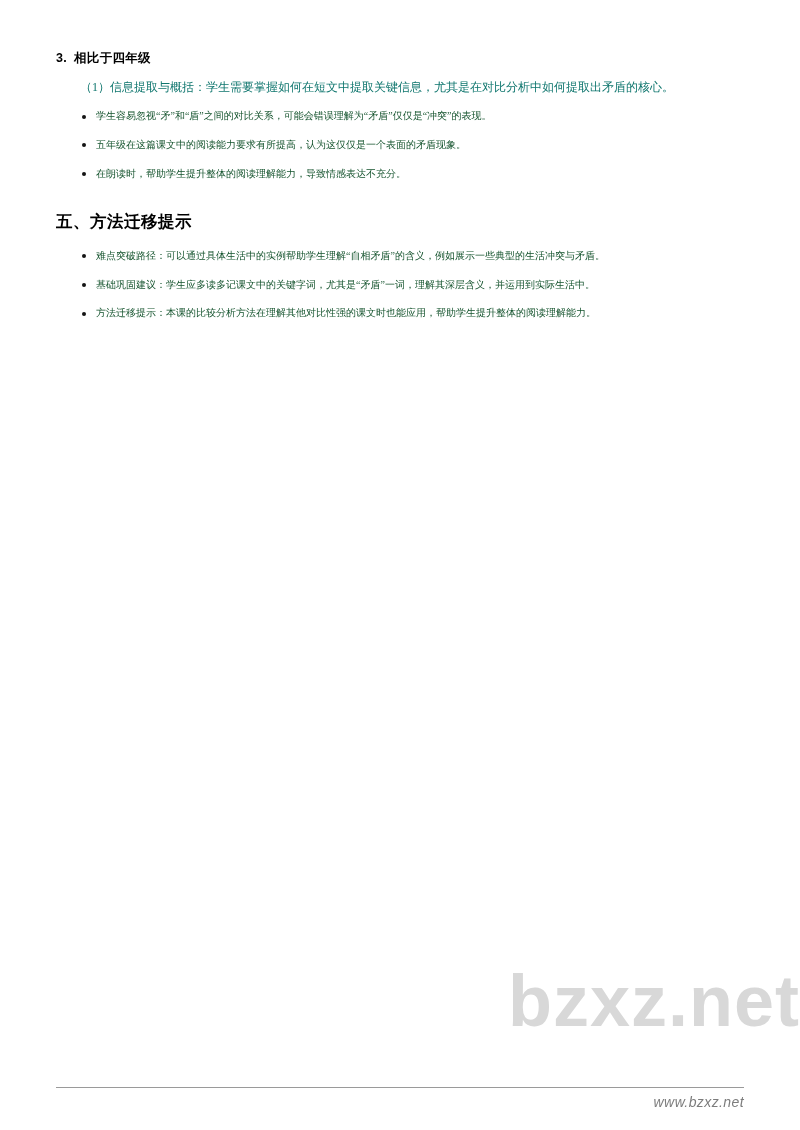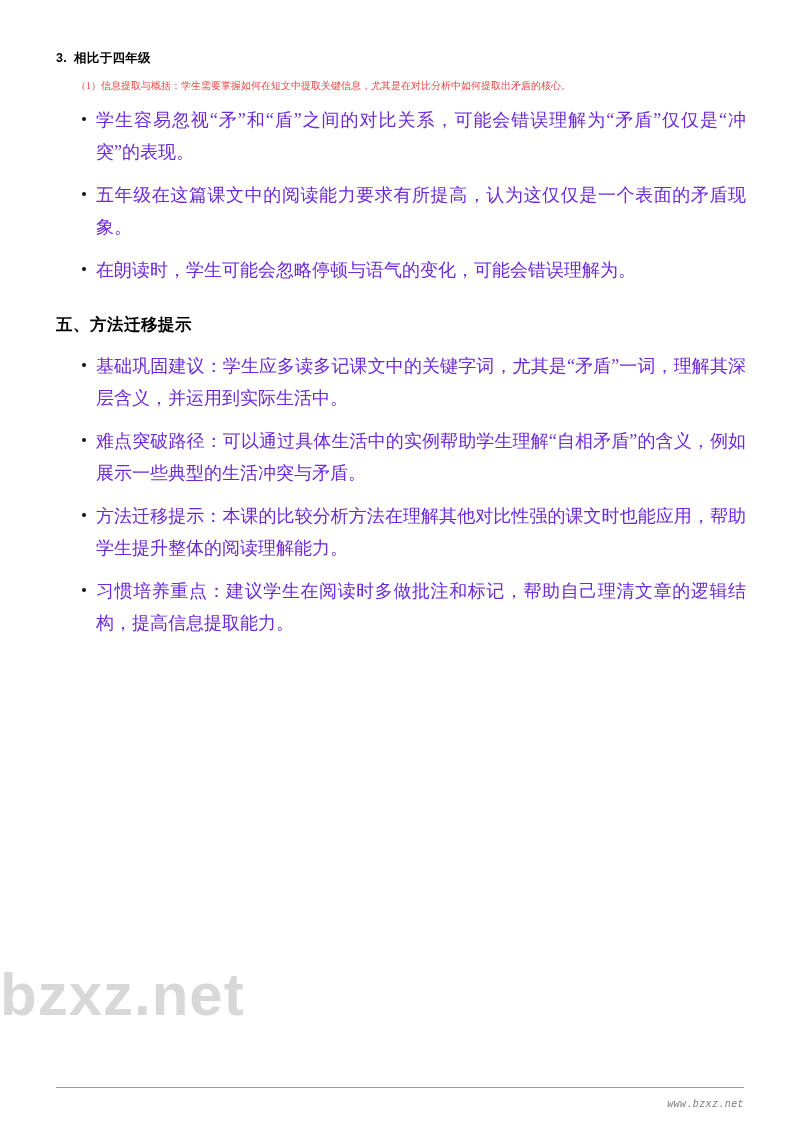--- a/index.html
+++ b/index.html
@@ -37,95 +37,95 @@
     display: flex;
     gap: 7px;
     align-items: baseline;
   }
   .sub-heading .num {
     font-weight: bold;
   }
 
   
   p.body {
-    font-size: 10px;
+    font-size: 12px;
     line-height: 1.78;
     margin: 0 0 9px 0;
     text-indent: 2em;
     text-align: justify;
-    color: #ef4444;
+    color: #0f766e;
   }
 
   
   h2.section {
     font-family: "Liberation Sans", "DejaVu Sans", sans-serif;
     font-size: 16.5px;
     font-weight: bold;
     color: #000;
     margin: 28px 0 14px 0;
     letter-spacing: 0.5px;
   }
 
   
   ul.bullets {
     list-style: none;
     margin: 0 0 0 0;
     padding: 0 0 0 26px;
   }
   ul.bullets li {
     position: relative;
-    font-size: 18px;
+    font-size: 10px;
     line-height: 1.78;
     margin: 0 0 11px 0;
     padding-left: 14px;
     text-align: justify;
-    color: #6d28d9;
+    color: #14532d;
   }
   ul.bullets li .dot {
     position: absolute;
     left: 0;
     top: 0.72em;
     width: 4px;
     height: 4px;
     background: #141414;
     border-radius: 50%;
   }
 
   
   .watermark {
     position: absolute;
     left: 0;
     right: 0;
     top: 960px;
-    text-align: left;
+    text-align: right;
     font-family: "Liberation Sans", "DejaVu Sans", sans-serif;
-    font-size: 60px;
+    font-size: 72px;
     font-weight: bold;
     color: #d8d8d8;
     letter-spacing: 1px;
     user-select: none;
     white-space: nowrap;
   }
 
   
   .footer-rule {
     position: absolute;
     left: 56px;
     right: 56px;
     bottom: 42px;
     height: 1px;
     background: #9a9a9a;
   }
   .footer-url {
     position: absolute;
     right: 56px;
     bottom: 20px;
-    font-family: Liberation Mono, monospace;
+    font-family: Liberation Sans, sans-serif;
     font-style: italic;
-    font-size: 10px;
+    font-size: 14px;
     color: #7c7c7c;
     letter-spacing: 0.4px;
   }
 </style>
 </head>
 <body>
 
 <div class="page">
 
   <div class="content">
@@ -142,41 +142,37 @@
       <li>
         <span class="dot"></span>
         <span>学生容易忽视“矛”和“盾”之间的对比关系，可能会错误理解为“矛盾”仅仅是“冲突”的表现。</span>
       </li>
       <li>
         <span class="dot"></span>
         <span>五年级在这篇课文中的阅读能力要求有所提高，认为这仅仅是一个表面的矛盾现象。</span>
       </li>
       <li>
         <span class="dot"></span>
-        <span>在朗读时，学生可能会忽略停顿与语气的变化，可能会错误理解为。</span>
+        <span>在朗读时，帮助学生提升整体的阅读理解能力，导致情感表达不充分。</span>
       </li>
     </ul>
 
     <h2 class="section">五、方法迁移提示</h2>
     <ul class="bullets">
       <li>
         <span class="dot"></span>
+        <span>难点突破路径：可以通过具体生活中的实例帮助学生理解“自相矛盾”的含义，例如展示一些典型的生活冲突与矛盾。</span>
+      </li>
+      <li>
+        <span class="dot"></span>
         <span>基础巩固建议：学生应多读多记课文中的关键字词，尤其是“矛盾”一词，理解其深层含义，并运用到实际生活中。</span>
       </li>
       <li>
         <span class="dot"></span>
-        <span>难点突破路径：可以通过具体生活中的实例帮助学生理解“自相矛盾”的含义，例如展示一些典型的生活冲突与矛盾。</span>
-      </li>
-      <li>
-        <span class="dot"></span>
         <span>方法迁移提示：本课的比较分析方法在理解其他对比性强的课文时也能应用，帮助学生提升整体的阅读理解能力。</span>
-      </li>
-      <li>
-        <span class="dot"></span>
-        <span>习惯培养重点：建议学生在阅读时多做批注和标记，帮助自己理清文章的逻辑结构，提高信息提取能力。</span>
       </li>
     </ul>
 
   </div>
 
   <div class="watermark">bzxz.net</div>
 
   <div class="footer-rule"></div>
   <div class="footer-url">www.bzxz.net</div>
 

